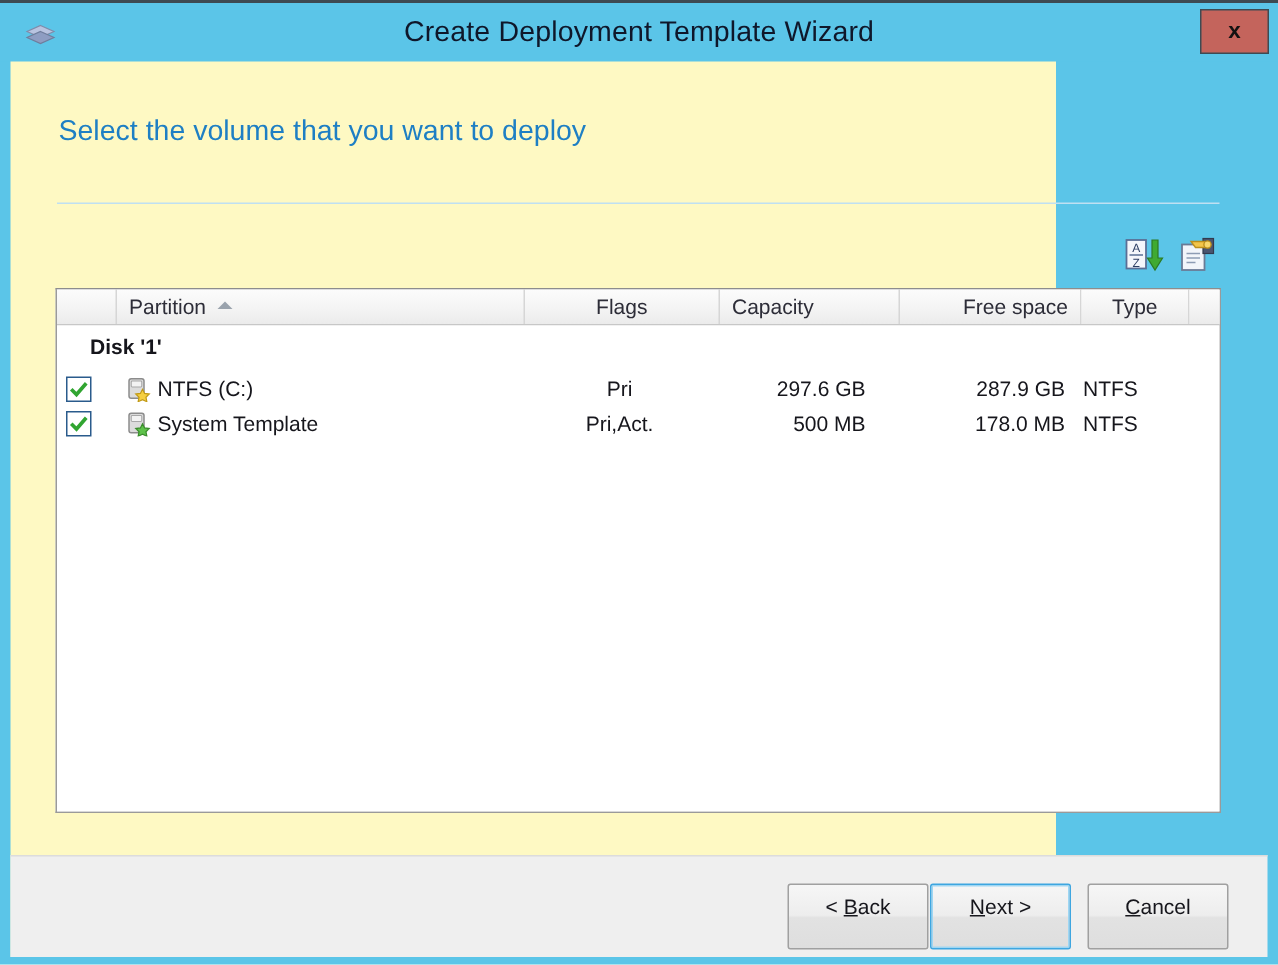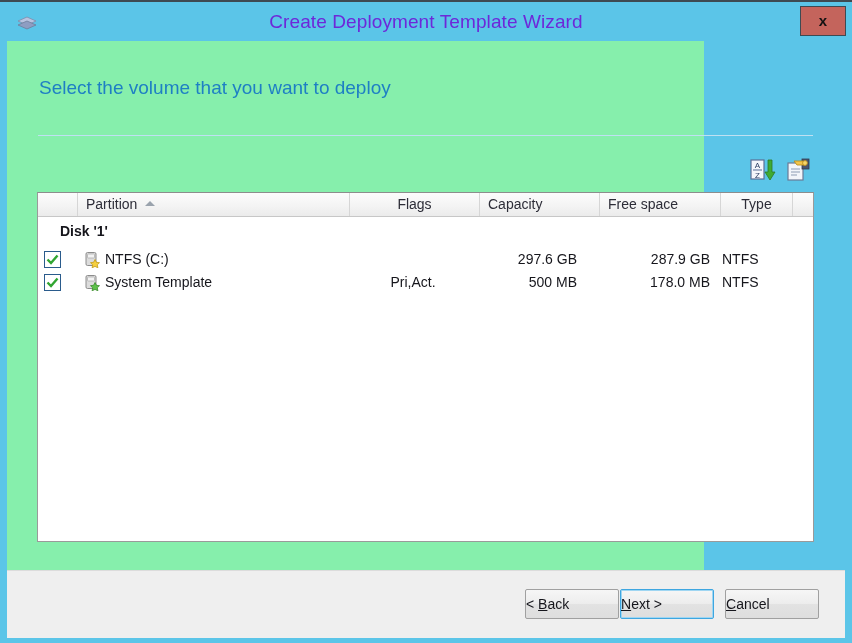--- a/index.html
+++ b/index.html
@@ -38,21 +38,21 @@
     position: absolute;
     left: 17px; top: 12px;
     width: 20px; height: 14px;
   }
   .title-text {
     position: absolute;
     left: 0; top: 7px;
     width: 852px;
     text-align: center;
     font-size: 19px;
-    color: #6d28d9;
+    color: #0f172a;
     font-family: "Liberation Sans", sans-serif;
     letter-spacing: 0.1px;
   }
   .close-button {
     position: absolute;
     left: 800px; top: 2px;
     width: 46px; height: 30px;
     background: #c4645c;
     border: 1px solid #3e4a52;
     box-sizing: border-box;
@@ -63,21 +63,21 @@
     text-align: center;
     cursor: pointer;
   }
 
   
   .client {
     position: absolute;
     left: 7px; top: 39px;
     width: 697px;
     height: 597px;
-    background: #86efac;
+    background: #fef9c3;
     box-sizing: border-box;
   }
 
   .heading {
     position: absolute;
     left: 32px; top: 36px;
     font-size: 19px;
     color: #1e7fc4;
     white-space: nowrap;
   }
@@ -206,28 +206,29 @@
     width: 838px;
     height: 68px;
     background: #efefef;
     border-top: 1px solid #dcdcdc;
     box-sizing: border-box;
   }
   .btn {
     position: absolute;
     top: 18px;
     width: 94px;
-    height: 30px;
+    height: 44px;
     background: linear-gradient(to bottom, #f6f6f6 0%, #ededed 48%, #e2e2e2 52%, #dedede 100%);
     border: 1px solid #a0a0a0;
     border-radius: 2px;
     box-sizing: border-box;
     font-size: 14px;
     color: #16161c;
     line-height: 28px;
+    text-align: center;
     cursor: pointer;
   }
   .btn.back   { left: 518px; }
   .btn.next   { left: 613px;
                 border: 1px solid #3ea6e0;
                 box-shadow: 0 0 0 1px #9fd6f2 inset;
   }
   .btn.cancel { left: 718px; }
   .mn { text-decoration: underline; }
 </style>
@@ -277,21 +278,21 @@
 
     <div class="listview">
 
       <div class="lv-header">
         <div class="lv-hcell" style="left:0; width:40px;"></div>
         <div class="lv-hcell" style="left:312px; width:130px; text-align:center;">Flags</div>
         <div class="lv-hcell" style="left:40px; width:272px;">
           <span>Partition</span><span class="sort-caret"></span>
         </div>
         <div class="lv-hcell" style="left:442px; width:120px; text-align:left;">Capacity</div>
-        <div class="lv-hcell" style="left:562px; width:121px; text-align:left;">Free space</div>
+        <div class="lv-hcell" style="left:562px; width:121px; text-align:right;">Free space</div>
         <div class="lv-hcell" style="left:683px; width:72px; text-align:center;">Type</div>
         <div class="lv-hcell" style="left:755px; width:22px; border-right:none;"></div>
       </div>
 
       <div class="lv-body">
 
         <div class="group-header">Disk '1'</div>
 
         <div class="lv-row" style="top:31px;">
           <span class="row-check">
@@ -300,20 +301,21 @@
             </svg>
           </span>
           <span class="row-icon">
             <svg width="17" height="17" viewBox="0 0 17 17">
               <rect x="2" y="1.5" width="10" height="13" rx="1.5" fill="#dcdcdc" stroke="#8c8c8c" stroke-width="1"></rect>
               <rect x="3.5" y="3" width="7" height="4" rx="0.6" fill="#f3f3f3" stroke="#a8a8a8" stroke-width="0.7"></rect>
               <polygon points="11,8.5 12.4,11.3 15.5,11.7 13.3,13.8 13.9,16.8 11,15.4 8.1,16.8 8.7,13.8 6.5,11.7 9.6,11.3" fill="#f6cf3f" stroke="#c19a16" stroke-width="0.8"></polygon>
             </svg>
           </span>
           <span class="cell name">NTFS (C:)</span>
+          <span class="cell flags">Pri</span>
           <span class="cell cap">297.6 GB</span>
           <span class="cell free">287.9 GB</span>
           <span class="cell type">NTFS</span>
         </div>
 
         <div class="lv-row" style="top:54px;">
           <span class="row-check">
             <svg width="15" height="15" viewBox="0 0 15 15">
               <polyline points="2.5,7.5 6,11 12.5,3.5" fill="none" stroke="#31a531" stroke-width="2.4"></polyline>
             </svg>

